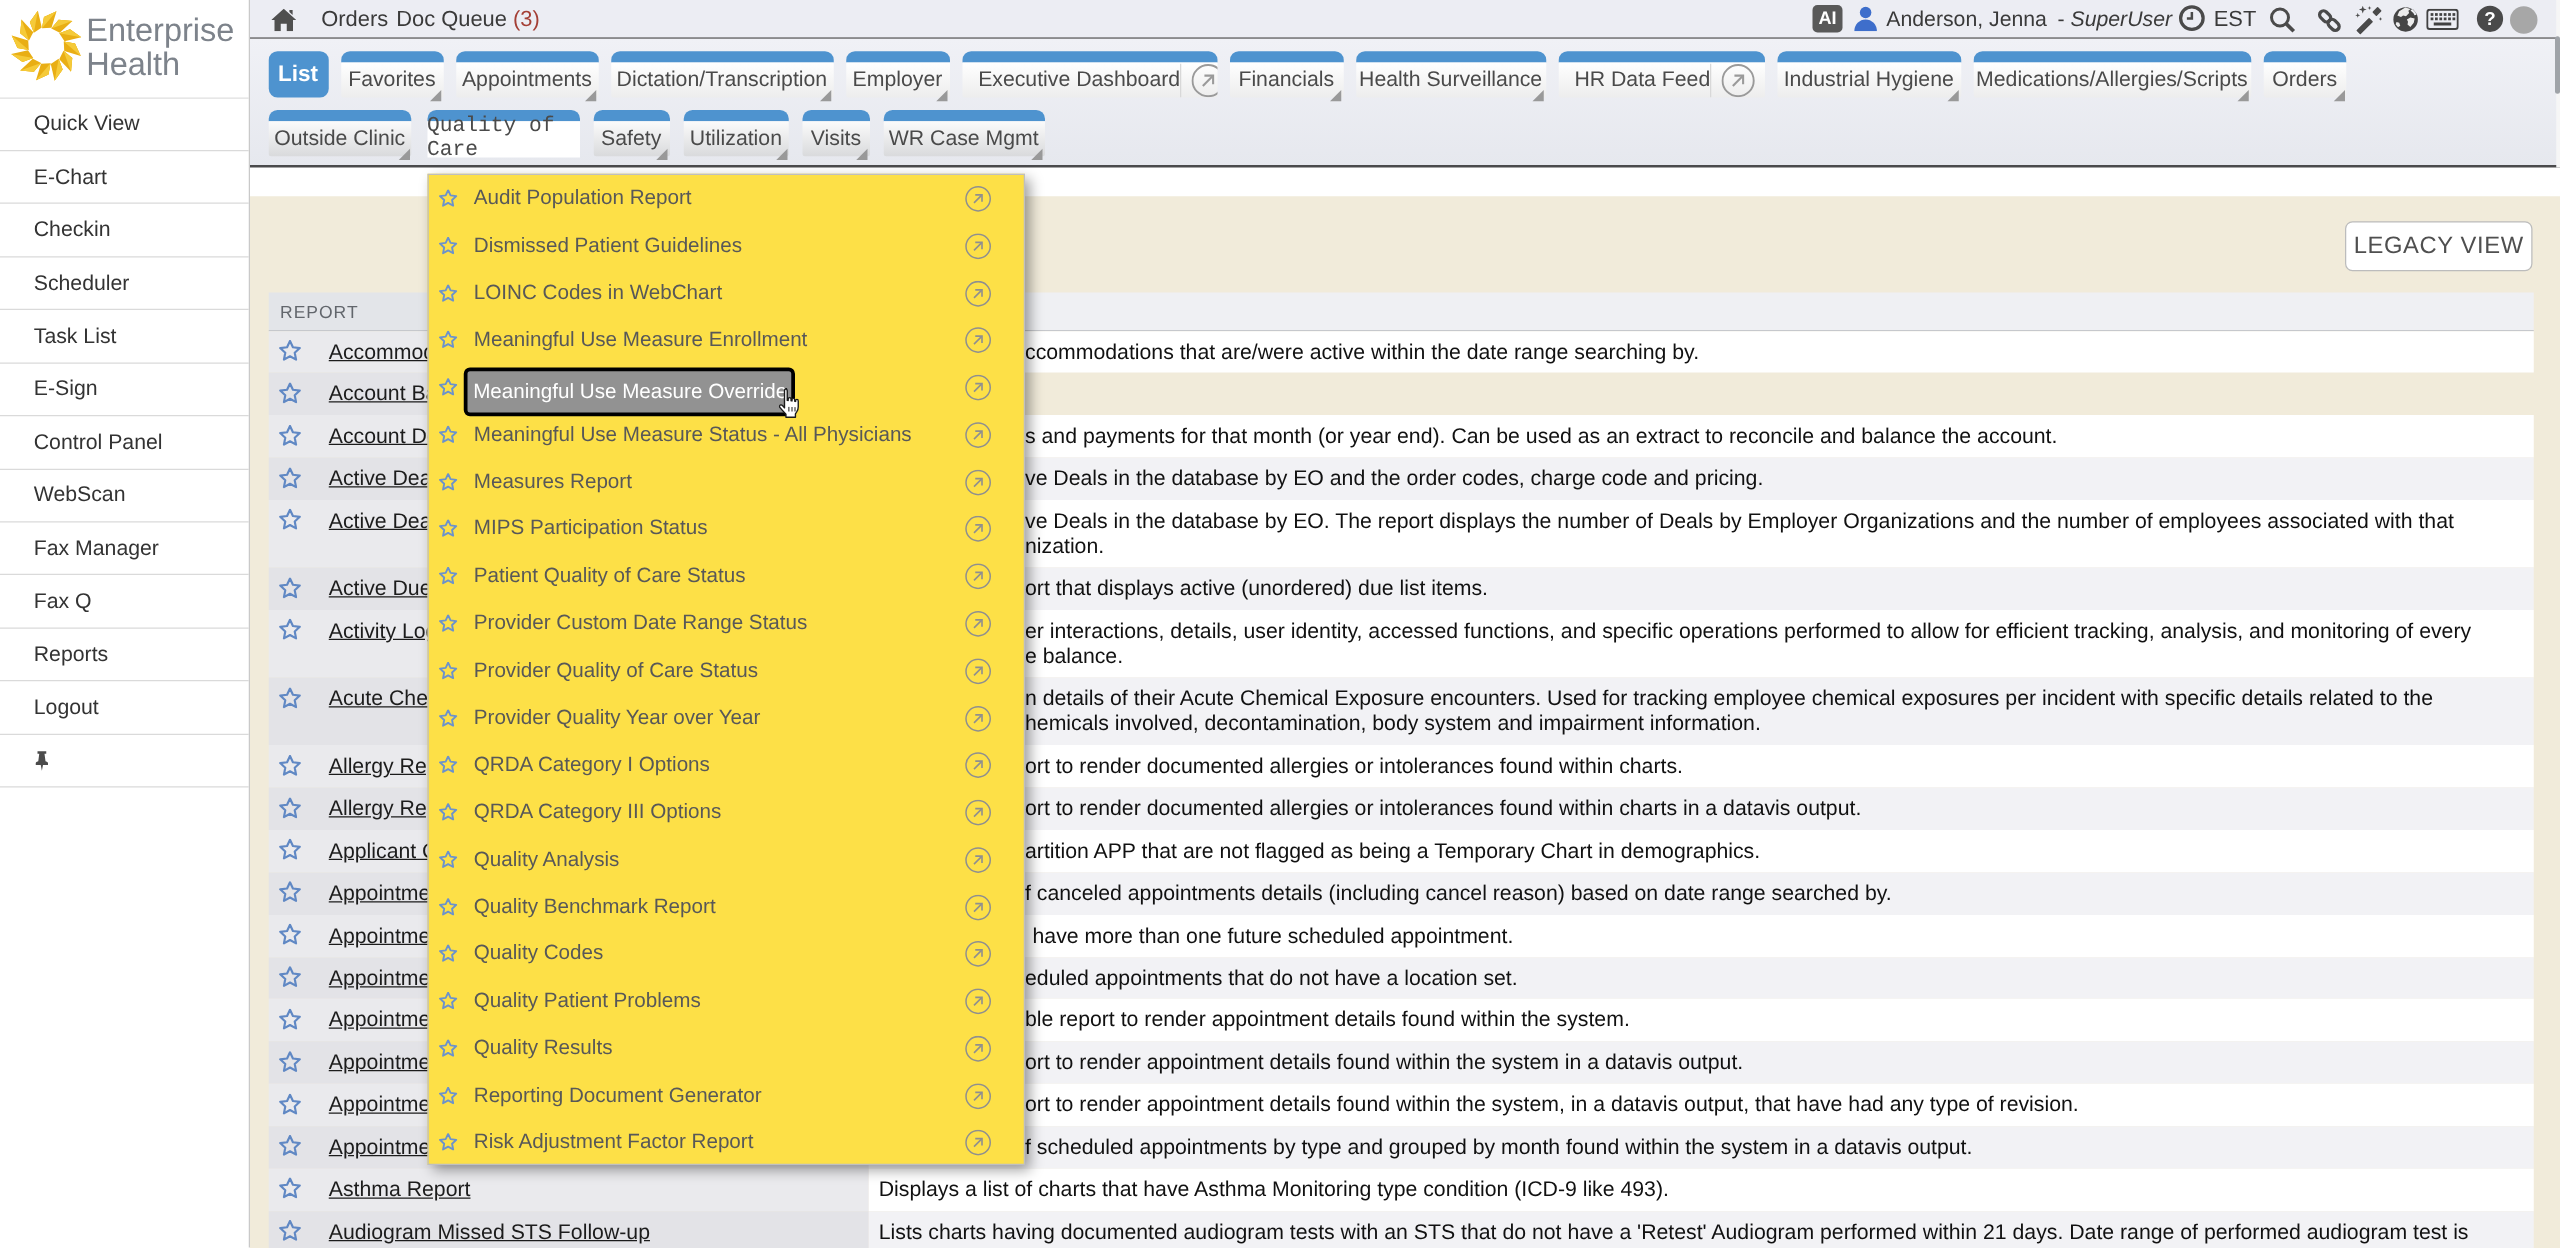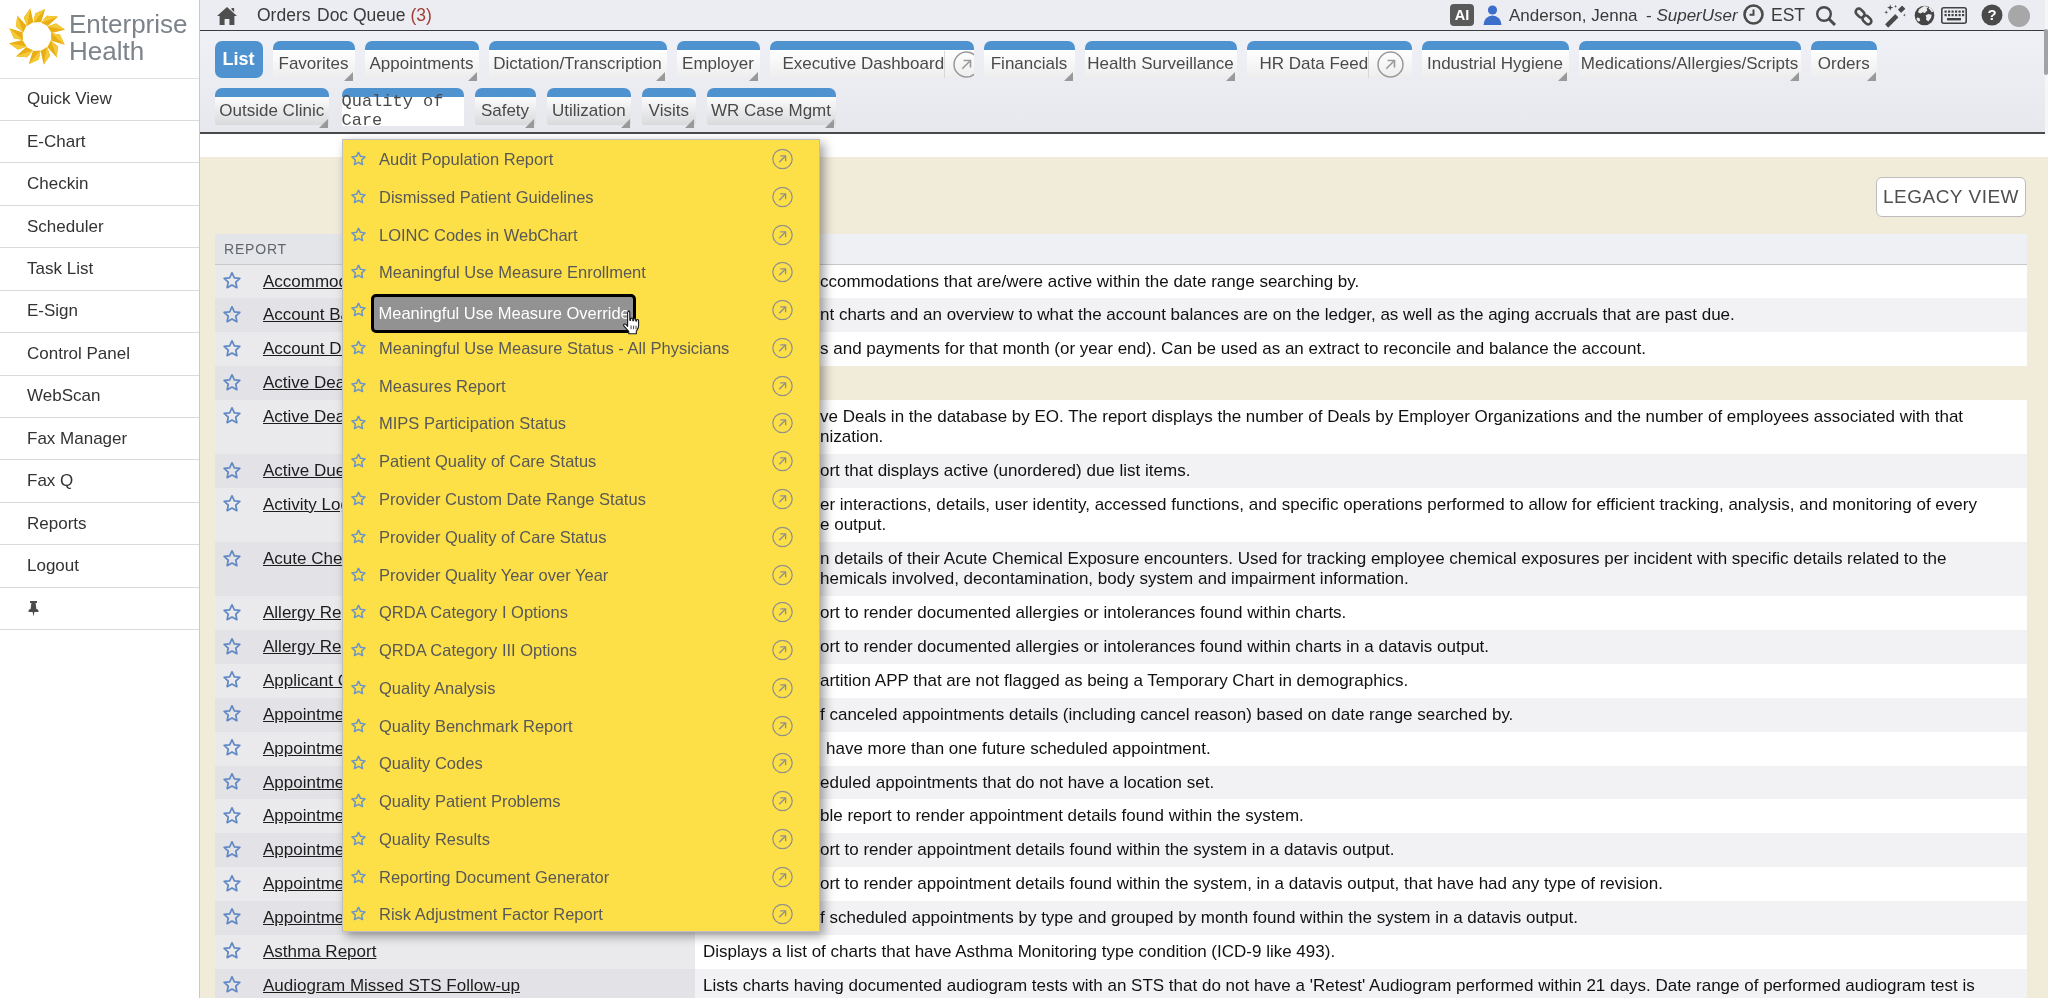--- a/index.html
+++ b/index.html
@@ -314,41 +314,41 @@
           <span class="dtxt" style="left:125px;top:7px">ccommodations that are/were active within the date range searching by.</span>
         </div>
       </div>
 <div class="row even" style="height:33.85px">
         <div class="c1">
           <svg class="rstar" width="18" height="18" viewBox="0 0 24 24">
             <polygon points="12.00,1.00 15.12,7.71 22.46,8.60 17.04,13.64 18.47,20.90 12.00,17.30 5.53,20.90 6.96,13.64 1.54,8.60 8.88,7.71" fill="none" stroke="#6088c4" stroke-width="2.3" stroke-linejoin="round"></polygon>
           </svg>
           <span class="rlink">Account Balances</span>
         </div>
-        <div class="c2">
-          <span class="dtxt" style="left:125px;top:7px">nt charts and an overview to what the account balances are on the ledger, as well as the aging accruals that are past due.</span>
-        </div>
       </div>
 <div class="row odd" style="height:33.85px">
         <div class="c1">
           <svg class="rstar" width="18" height="18" viewBox="0 0 24 24">
             <polygon points="12.00,1.00 15.12,7.71 22.46,8.60 17.04,13.64 18.47,20.90 12.00,17.30 5.53,20.90 6.96,13.64 1.54,8.60 8.88,7.71" fill="none" stroke="#6088c4" stroke-width="2.3" stroke-linejoin="round"></polygon>
           </svg>
           <span class="rlink">Account Details</span>
         </div>
         <div class="c2">
           <span class="dtxt" style="left:125px;top:7px">s and payments for that month (or year end). Can be used as an extract to reconcile and balance the account.</span>
         </div>
       </div>
 <div class="row even" style="height:33.85px">
         <div class="c1">
           <svg class="rstar" width="18" height="18" viewBox="0 0 24 24">
             <polygon points="12.00,1.00 15.12,7.71 22.46,8.60 17.04,13.64 18.47,20.90 12.00,17.30 5.53,20.90 6.96,13.64 1.54,8.60 8.88,7.71" fill="none" stroke="#6088c4" stroke-width="2.3" stroke-linejoin="round"></polygon>
           </svg>
           <span class="rlink">Active Deals</span>
+        </div>
+        <div class="c2">
+          <span class="dtxt" style="left:125px;top:7px">ve Deals in the database by EO and the order codes, charge code and pricing.</span>
         </div>
       </div>
 <div class="row odd" style="height:54.20px">
         <div class="c1">
           <svg class="rstar" width="18" height="18" viewBox="0 0 24 24">
             <polygon points="12.00,1.00 15.12,7.71 22.46,8.60 17.04,13.64 18.47,20.90 12.00,17.30 5.53,20.90 6.96,13.64 1.54,8.60 8.88,7.71" fill="none" stroke="#6088c4" stroke-width="2.3" stroke-linejoin="round"></polygon>
           </svg>
           <span class="rlink">Active Deals by EO</span>
         </div>
         <div class="c2">
@@ -369,21 +369,21 @@
       </div>
 <div class="row odd" style="height:54.20px">
         <div class="c1">
           <svg class="rstar" width="18" height="18" viewBox="0 0 24 24">
             <polygon points="12.00,1.00 15.12,7.71 22.46,8.60 17.04,13.64 18.47,20.90 12.00,17.30 5.53,20.90 6.96,13.64 1.54,8.60 8.88,7.71" fill="none" stroke="#6088c4" stroke-width="2.3" stroke-linejoin="round"></polygon>
           </svg>
           <span class="rlink">Activity Log</span>
         </div>
         <div class="c2">
           <span class="dtxt" style="left:125px;top:7px">er interactions, details, user identity, accessed functions, and specific operations performed to allow for efficient tracking, analysis, and monitoring of every</span>
-          <span class="dtxt" style="left:125px;top:27px">e output.</span>
+          <span class="dtxt" style="left:125px;top:27px">e balance.</span>
         </div>
       </div>
 <div class="row even" style="height:54.20px">
         <div class="c1">
           <svg class="rstar" width="18" height="18" viewBox="0 0 24 24">
             <polygon points="12.00,1.00 15.12,7.71 22.46,8.60 17.04,13.64 18.47,20.90 12.00,17.30 5.53,20.90 6.96,13.64 1.54,8.60 8.88,7.71" fill="none" stroke="#6088c4" stroke-width="2.3" stroke-linejoin="round"></polygon>
           </svg>
           <span class="rlink">Acute Chemical Exposure</span>
         </div>
         <div class="c2">

